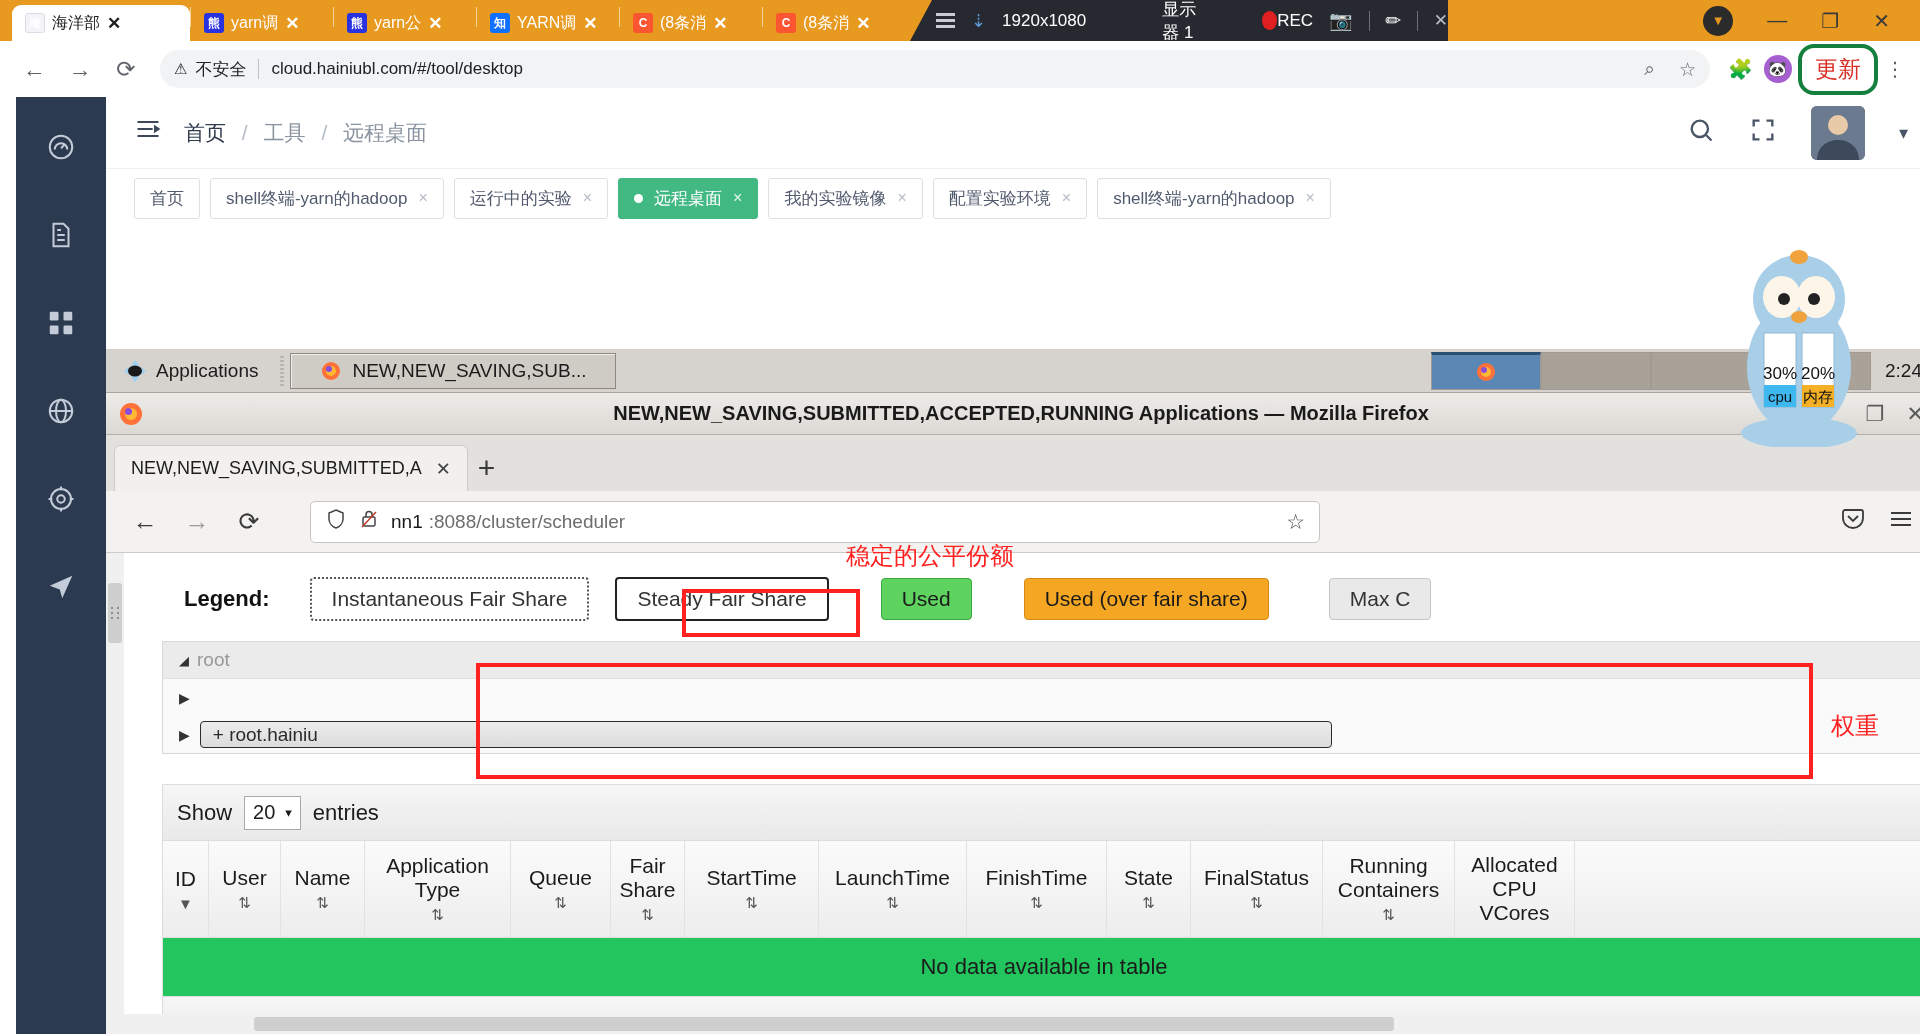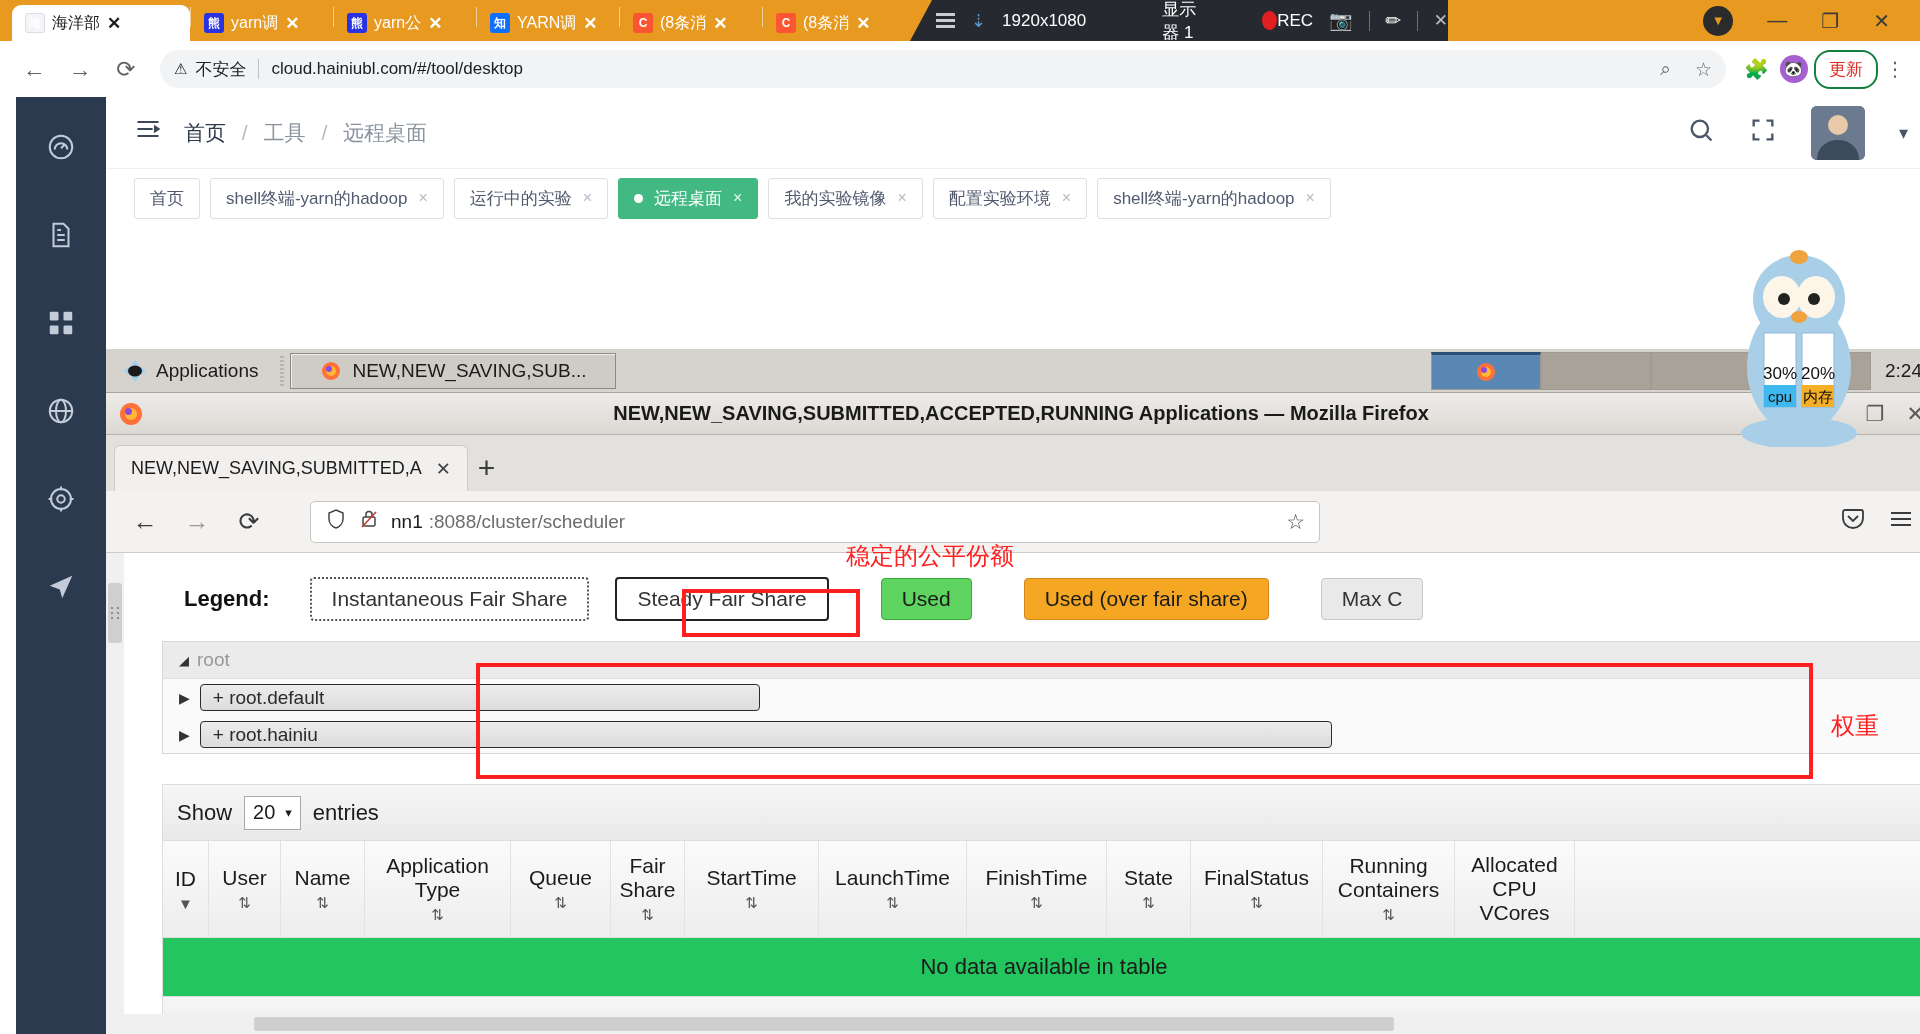--- a/index.html
+++ b/index.html
@@ -69,22 +69,22 @@
     flex: 1; height: 38px; background: #f1f3f4; border-radius: 19px;
     display: flex; align-items: center; padding: 0 14px; gap: 8px; margin: 0 8px;
     font-size: 17px; color: #202124; position: relative;
   }
   .omnibox .warn { font-size: 15px; }
   .omni-sep { width:1px; height:20px; background:#bdc1c6; margin: 0 4px;}
   .omni-right { margin-left: auto; display: flex; align-items: center; gap: 24px; color: #5f6368; font-size: 19px;}
   .tb-ic { color: #5f6368; font-size: 20px; width: 34px; text-align:center;}
   .avatar-p { width: 28px; height: 28px; border-radius: 50%; background: #a65fd0;
      display:flex;align-items:center;justify-content:center;font-size:15px;}
-  .update-btn { border: 2px solid #15803d; color: #d93025; border-radius: 16px;
-     padding: 6px 13px; font-size: 17px; }
+  .update-btn { border: 4px solid #15803d; color: #d93025; border-radius: 16px;
+     padding: 6px 13px; font-size: 23px; }
 
   
   .page { position: absolute; left: 16px; top: 97px; width: 1920px; height: 937px; background: #fff; }
   .lsidebar {
     position: absolute; left: 0; top: 0; width: 90px; height: 937px;
     background: #2b3a4f; display: flex; flex-direction: column; align-items: center;
     padding-top: 28px; gap: 44px; color: #c3ccd8; font-size: 27px;
   }
   .lsidebar .sicon { width: 44px; height: 44px; display:flex; align-items:center; justify-content:center;}
   .lsidebar .sicon svg { width: 30px; height: 30px; }
@@ -527,31 +527,30 @@
           </div>
 
           <div class="yarn">
 
             <div class="legend-row">
               <span class="lgd-label">Legend:</span>
               <span class="chip chip-inst" style="margin-left:14px;">Instantaneous Fair Share</span>
               <span class="chip chip-steady">Steady Fair Share</span>
               <span class="chip chip-used" style="margin-left:26px;">Used</span>
               <span class="chip chip-over" style="margin-left:26px;">Used (over fair share)</span>
-              <span class="chip chip-max" style="margin-left:26px;">Max C</span>
+              <span class="chip chip-max" style="margin-left:34px;">Max C</span>
             </div>
 
             <div class="qpanel">
               <div class="qrow qroot">
                 <span class="caret-dn">◢</span>
                 <span>root</span>
               </div>
               <div class="qrow">
                 <span class="caret">▶</span>
-                <span class="qbar" style="width:560px;">+ root.default</span>
               </div>
               <div class="qrow">
                 <span class="caret">▶</span>
                 <span class="qbar" style="width:1132px;">+ root.hainiu</span>
               </div>
             </div>
 
             <div class="dt-wrap">
               <div class="dt-head">
                 <span>Show</span>

